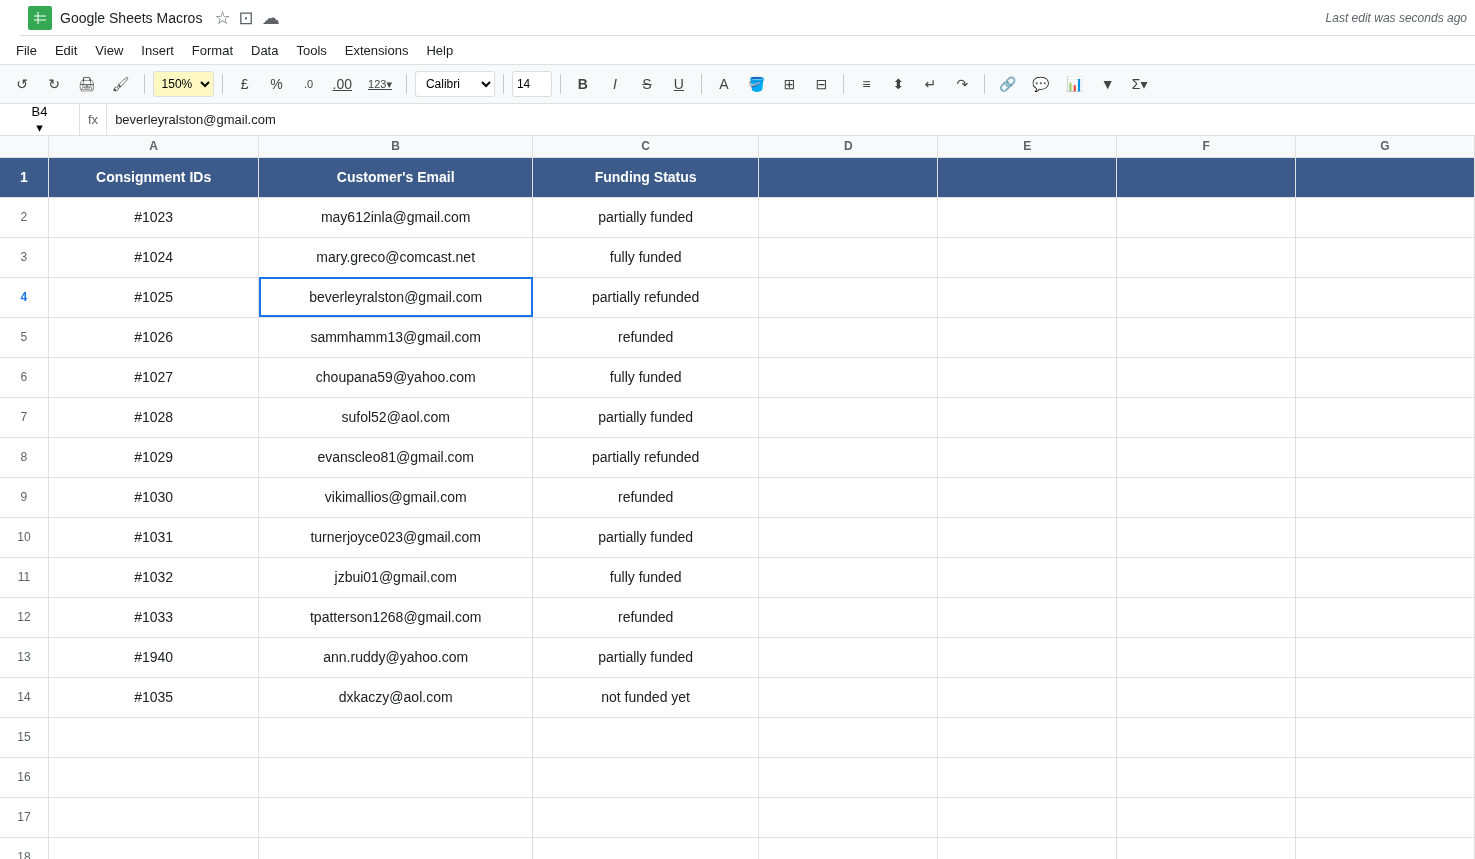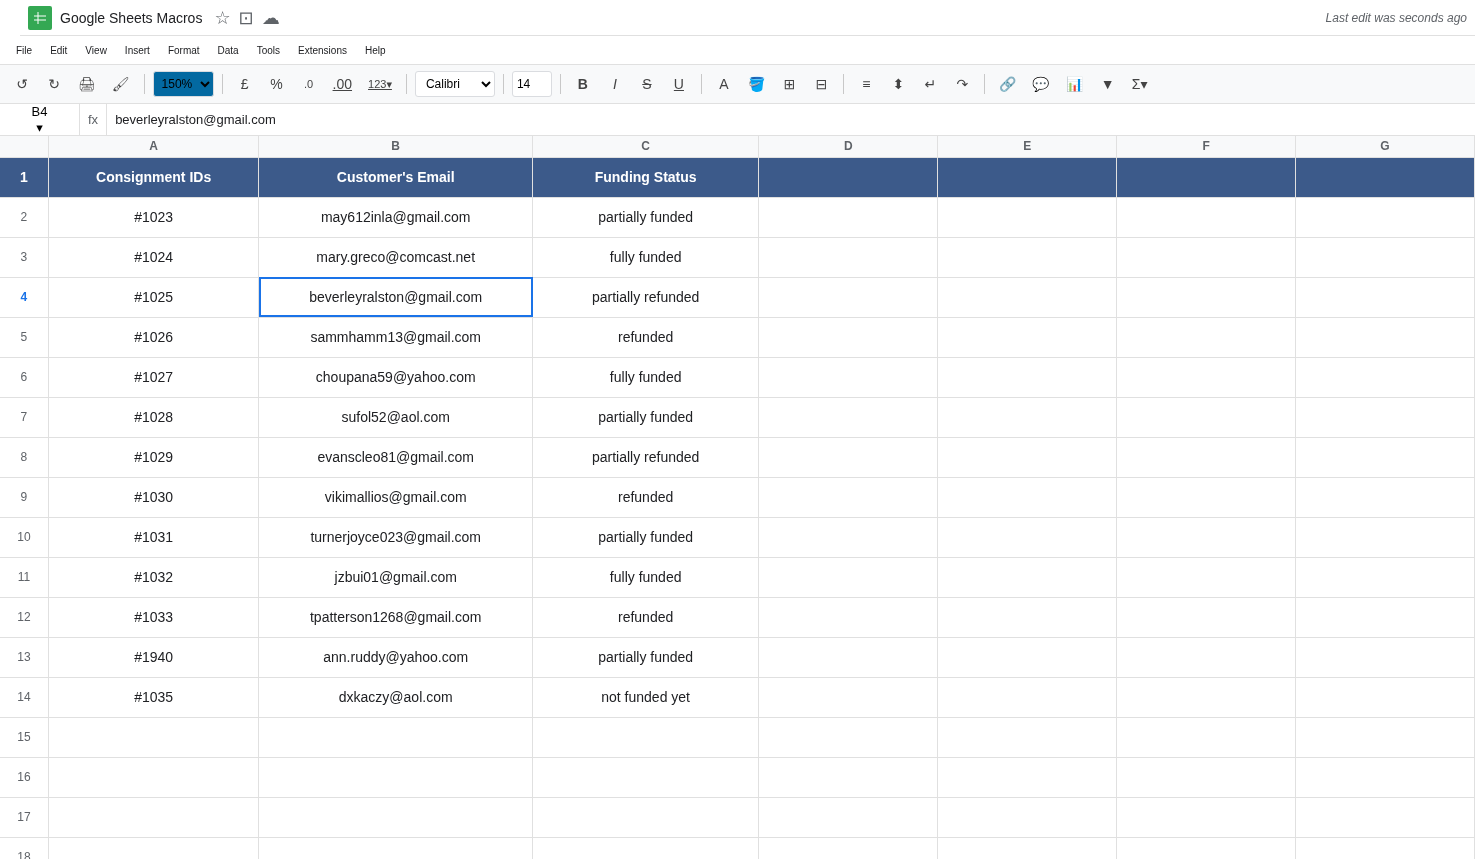--- a/index.html
+++ b/index.html
@@ -20,39 +20,39 @@
     .title-bar .title-actions { display: flex; gap: 8px; align-items: center; margin-left: 4px; }
     .title-bar .title-actions span { color: #5f6368; font-size: 18px; cursor: pointer; }
     .title-bar .last-edit { margin-left: auto; font-size: 12px; color: #5f6368; font-style: italic; }
 
     
     .menu-bar {
       display: flex; align-items: center; height: 28px; padding: 0 8px;
       background: #fff; gap: 2px;
     }
     .menu-item {
-      padding: 3px 8px; font-size: 10px; color: #202124; cursor: pointer;
+      padding: 3px 8px; font-size: 13px; color: #202124; cursor: pointer;
       border-radius: 3px;
     }
 
     
     .toolbar {
       display: flex; align-items: center; height: 40px; padding: 0 8px;
       background: #f8f9fa; border-top: 1px solid #e0e0e0; border-bottom: 1px solid #e0e0e0;
       gap: 4px;
     }
     .toolbar-btn {
       padding: 4px 6px; cursor: pointer; border-radius: 3px; color: #444;
       font-size: 14px; display: flex; align-items: center; justify-content: center;
       border: none; background: transparent; min-width: 28px; height: 28px;
     }
     .toolbar-sep { width: 1px; height: 20px; background: #c8c8c8; margin: 0 4px; }
     .zoom-select {
       border: 1px solid #dadce0; border-radius: 3px; padding: 2px 4px;
-      font-size: 12px; background: #0369a1; height: 26px;
+      font-size: 12px; background: #fef9c3; height: 26px;
     }
     .font-select {
       border: 1px solid #dadce0; border-radius: 3px; padding: 2px 6px;
       font-size: 12px; background: #fff; height: 26px; min-width: 80px;
     }
     .font-size {
       border: 1px solid #dadce0; border-radius: 3px; padding: 2px 4px;
       font-size: 12px; background: #fff; height: 26px; width: 40px;
     }
 

